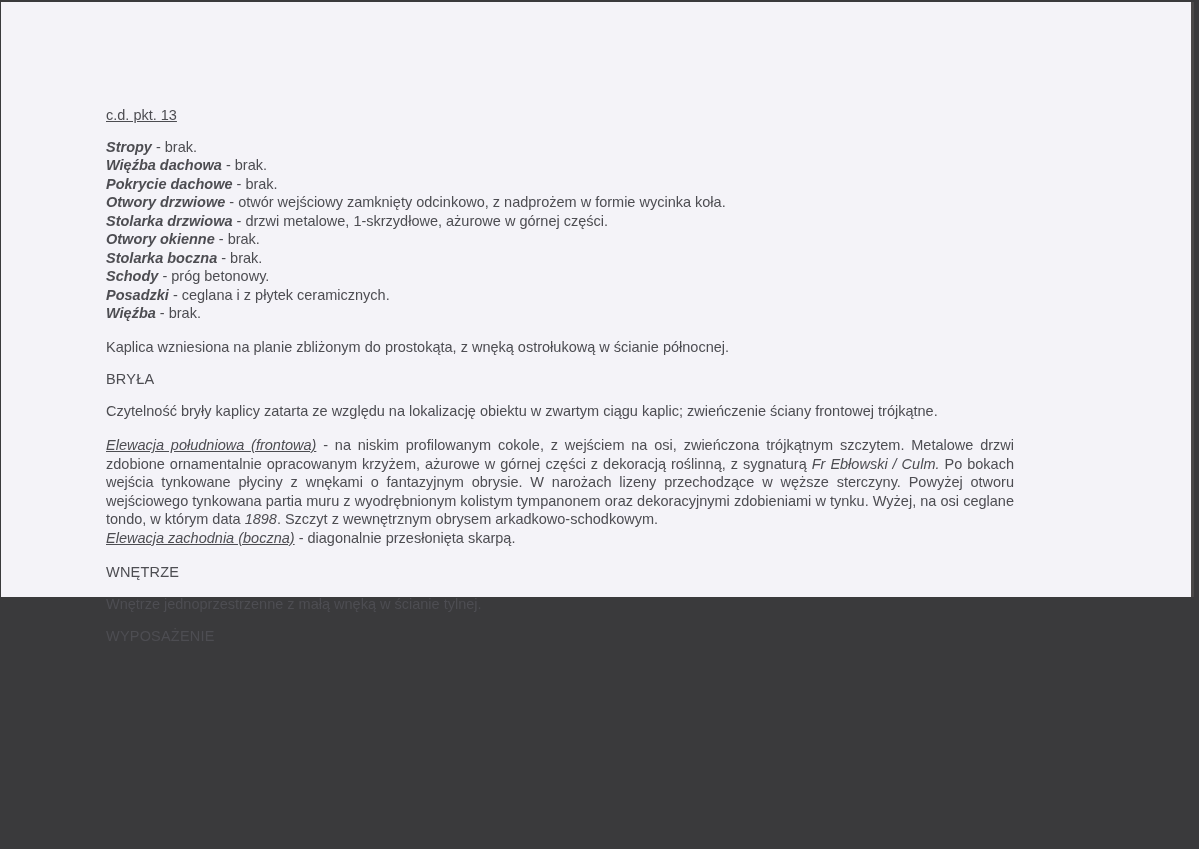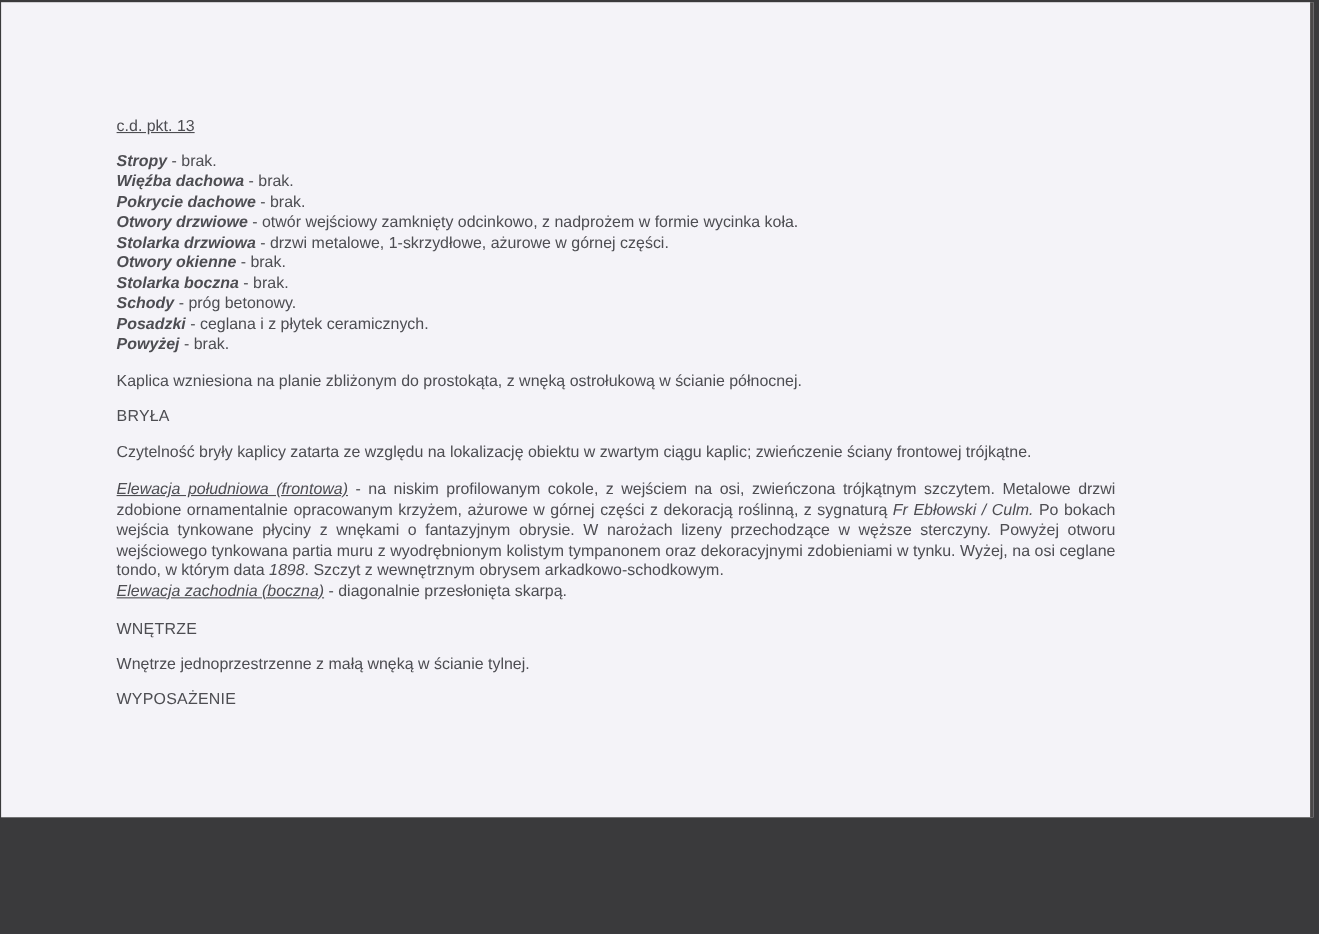--- a/index.html
+++ b/index.html
@@ -8,21 +8,21 @@
       width: 1199px;
       height: 849px;
       overflow: hidden;
       background: #3a3a3c;
     }
     .page {
       position: absolute;
       left: 1px;
       top: 2px;
       width: 1193px;
-      height: 741px;
+      height: 595px;
       background: #f4f3f8;
       border-right: 3px solid #4a4848;
       box-sizing: border-box;
     }
     .content {
       position: absolute;
       left: 105px;
       top: 104px;
       width: 908px;
       font-family: "Liberation Sans", sans-serif;
@@ -68,21 +68,21 @@
     <div class="props">
       <div class="prop-line"><span class="prop-key">Stropy</span><span> - brak.</span></div>
       <div class="prop-line"><span class="prop-key">Więźba dachowa</span><span> - brak.</span></div>
       <div class="prop-line"><span class="prop-key">Pokrycie dachowe</span><span> - brak.</span></div>
       <div class="prop-line"><span class="prop-key">Otwory drzwiowe</span><span> - otwór wejściowy zamknięty odcinkowo, z nadprożem w formie wycinka koła.</span></div>
       <div class="prop-line"><span class="prop-key">Stolarka drzwiowa</span><span> - drzwi metalowe, 1-skrzydłowe, ażurowe w górnej części.</span></div>
       <div class="prop-line"><span class="prop-key">Otwory okienne</span><span> - brak.</span></div>
       <div class="prop-line"><span class="prop-key">Stolarka boczna</span><span> - brak.</span></div>
       <div class="prop-line"><span class="prop-key">Schody</span><span> - próg betonowy.</span></div>
       <div class="prop-line"><span class="prop-key">Posadzki</span><span> - ceglana i z płytek ceramicznych.</span></div>
-      <div class="prop-line"><span class="prop-key">Powyżej</span><span> - brak.</span></div>
+      <div class="prop-line"><span class="prop-key">Więźba</span><span> - brak.</span></div>
     </div>
 
     <div class="section-text">Kaplica wzniesiona na planie zbliżonym do prostokąta, z wnęką ostrołukową w ścianie północnej.</div>
 
     <div class="section-head">BRYŁA</div>
     <div class="section-text">Czytelność bryły kaplicy zatarta ze względu na lokalizację obiektu w zwartym ciągu kaplic; zwieńczenie ściany frontowej trójkątne.</div>
 
     <div class="justify">
       <span class="subhead">Elewacja południowa (frontowa)</span><span> - na niskim profilowanym cokole, z wejściem na osi, zwieńczona trójkątnym szczytem. Metalowe drzwi zdobione ornamentalnie opracowanym krzyżem, ażurowe w górnej części z dekoracją roślinną, z sygnaturą </span><span class="ital">Fr Ebłowski / Culm.</span><span> Po bokach wejścia tynkowane płyciny z wnękami o fantazyjnym obrysie. W narożach lizeny przechodzące w węższe sterczyny. Powyżej otworu wejściowego tynkowana partia muru z wyodrębnionym kolistym tympanonem oraz dekoracyjnymi zdobieniami w tynku. Wyżej, na osi ceglane tondo, w którym data </span><span class="ital">1898</span><span>. Szczyt z wewnętrznym obrysem arkadkowo-schodkowym.</span><br>
       <span class="subhead">Elewacja zachodnia (boczna)</span><span> - diagonalnie przesłonięta skarpą.</span>

